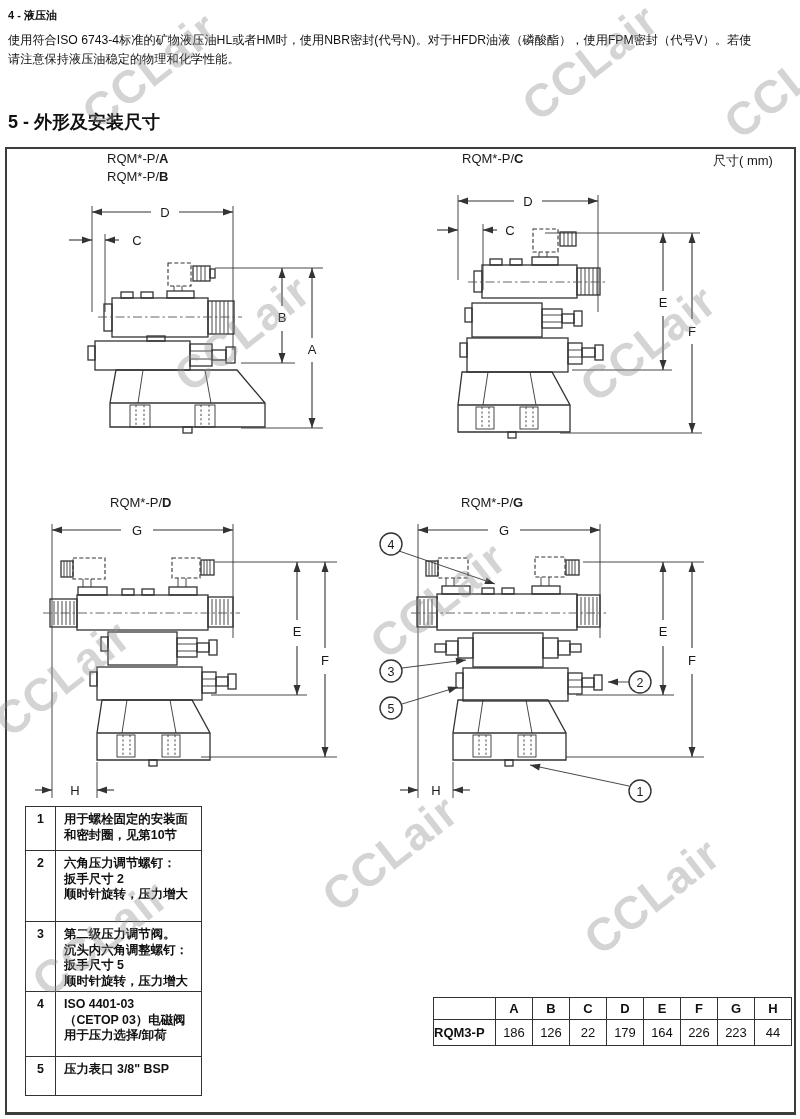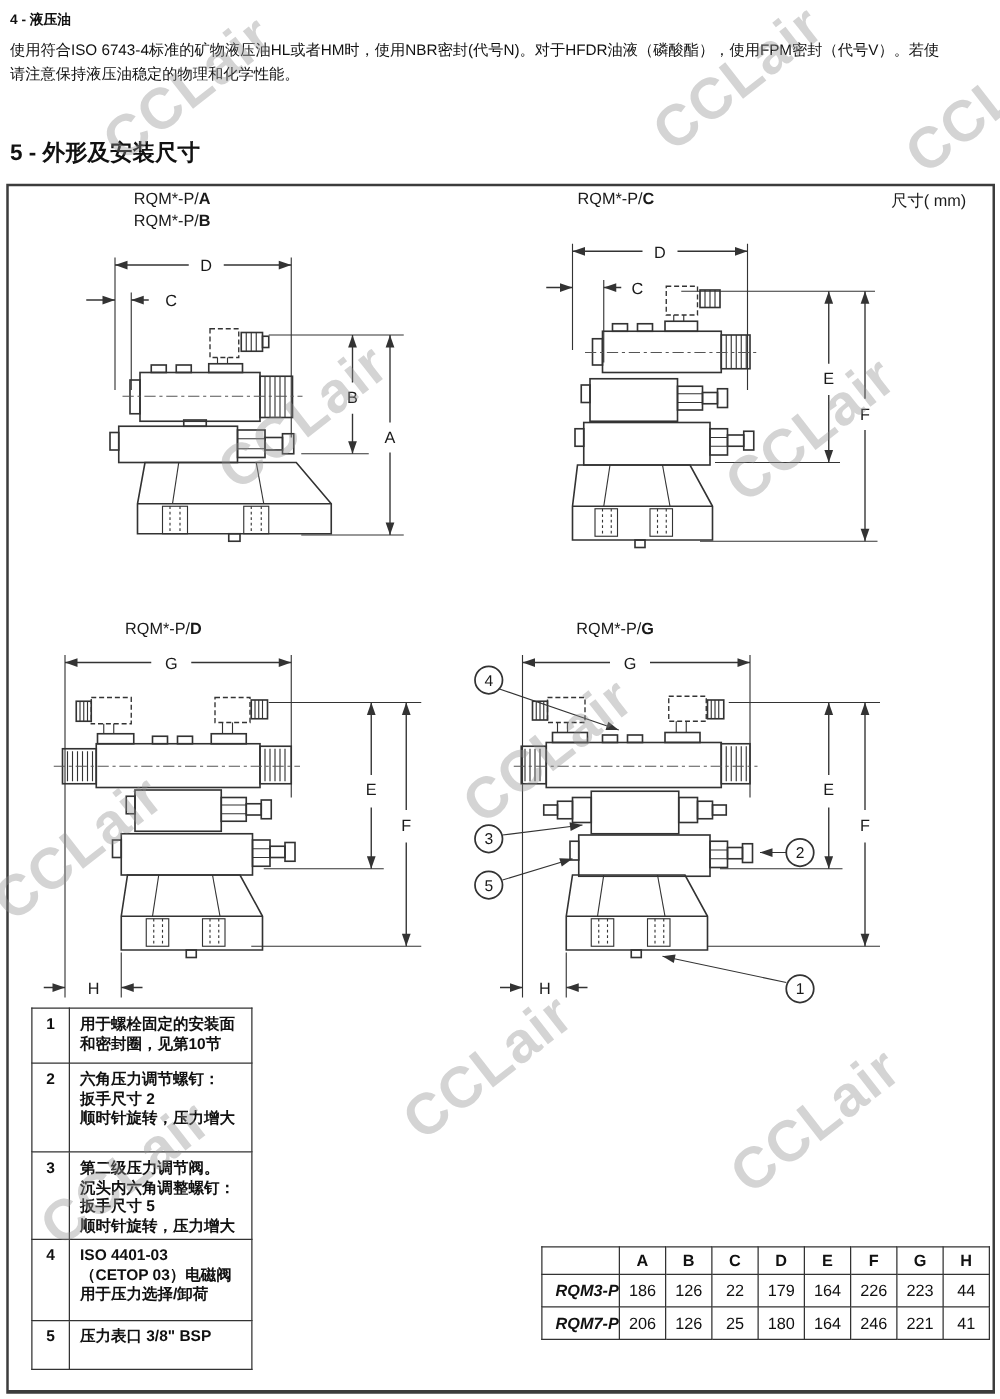--- a/index.html
+++ b/index.html
@@ -31,39 +31,39 @@
   
   .legend{position:absolute;left:25px;top:806px;width:177px;border-collapse:collapse;table-layout:fixed;background:#fff;z-index:2;}
   .legend td{border:1.6px solid #333;vertical-align:top;font-weight:bold;font-size:12.4px;}
   .legend td.lnum{width:27px;text-align:center;padding-top:5px;}
   .legend td.ltxt{padding:5px 4px 0 8px;line-height:15.6px;}
   .lr1{height:44px;} .lr2{height:71px;} .lr3{height:70px;} .lr4{height:65px;} .lr5{height:39px;}
   
   .dimtable{position:absolute;left:433px;top:997px;border-collapse:collapse;table-layout:fixed;background:#fff;z-index:2;}
   .dimtable td{border:1.6px solid #333;text-align:center;font-size:13px;height:25px;padding:0;}
   .dimtable tr.hdr td{font-weight:bold;height:21px;}
-  .dimtable td.rlbl{font-weight:bold;text-align:right;font-style:italic;}
+  .dimtable td.rlbl{font-weight:bold;text-align:left;}
 </style>
 </head>
 <body>
 
 <div class="abs h4">4 - 液压油</div>
 <div class="abs intro">
   <div>使用符合ISO 6743-4标准的矿物液压油HL或者HM时，使用NBR密封(代号N)。对于HFDR油液（磷酸酯），使用FPM密封（代号V）。若使</div>
   <div>请注意保持液压油稳定的物理和化学性能。</div>
 </div>
 <div class="abs h5">5 - 外形及安装尺寸</div>
 
 <div class="abs frame"></div>
 
 <div class="abs ptitle" style="left:107px;top:151px;"><span class="pre">RQM*-P/</span><b>A</b></div>
 <div class="abs ptitle" style="left:107px;top:169px;"><span class="pre">RQM*-P/</span><b>B</b></div>
 <div class="abs ptitle" style="left:447px;top:151px;padding-left:15px;"><span class="pre">RQM*-P/</span><b>C</b></div>
 <div class="abs units" style="left:713px;top:152px;text-align:center;">尺寸( mm)</div>
-<div class="abs ptitle" style="left:100px;top:495px;"><span class="pre">RQM*-P/</span><b>D</b></div>
+<div class="abs ptitle" style="left:110px;top:495px;"><span class="pre">RQM*-P/</span><b>D</b></div>
 <div class="abs ptitle" style="left:461px;top:495px;"><span class="pre">RQM*-P/</span><b>G</b></div>
 
 <svg class="abs" style="left:55px;top:190px;" width="300" height="270" viewBox="0 0 300 270">
   <defs>
     <marker id="aea" markerUnits="userSpaceOnUse" markerWidth="12" markerHeight="10" refX="10.5" refY="4" orient="auto">
         <path d="M0.5,0.5 L10.5,4 L0.5,7.5 Z" fill="#333"></path>
       </marker>
     <marker id="asa" markerUnits="userSpaceOnUse" markerWidth="12" markerHeight="10" refX="0.5" refY="4" orient="auto">
         <path d="M10.5,0.5 L0.5,4 L10.5,7.5 Z" fill="#333"></path>
       </marker>
@@ -542,31 +542,20 @@
     <td class="rlbl">RQM3-P</td>
     <td>186</td>
     <td>126</td>
     <td>22</td>
     <td>179</td>
     <td>164</td>
     <td>226</td>
     <td>223</td>
     <td>44</td>
   </tr>
-  <tr>
-    <td class="rlbl">RQM7-P</td>
-    <td>206</td>
-    <td>126</td>
-    <td>25</td>
-    <td>180</td>
-    <td>164</td>
-    <td>246</td>
-    <td>221</td>
-    <td>41</td>
-  </tr>
 </tbody>
   </table>
 
 <div class="wm" style="left:150px;top:70px;">CCLair</div>
 <div class="wm" style="left:590px;top:62px;">CCLair</div>
 <div class="wm" style="left:792px;top:80px;">CCLair</div>
 <div class="wm" style="left:242px;top:333px;">CCLair</div>
 <div class="wm" style="left:648px;top:343px;">CCLair</div>
 <div class="wm" style="left:62px;top:678px;">CCLair</div>
 <div class="wm" style="left:438px;top:600px;">CCLair</div>

